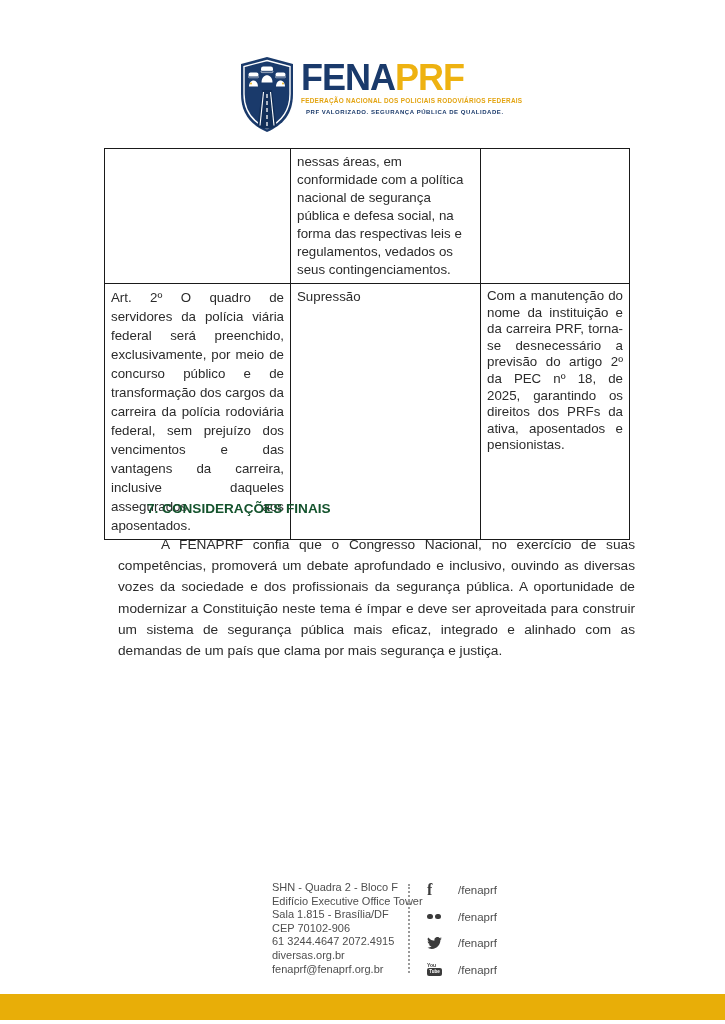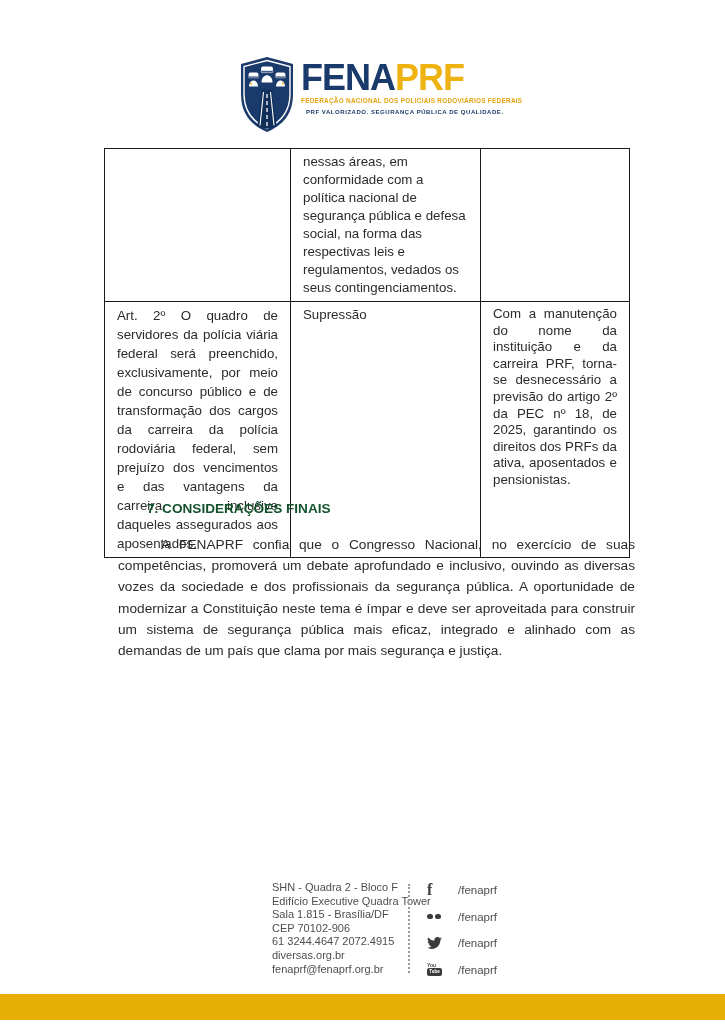--- a/index.html
+++ b/index.html
@@ -29,21 +29,21 @@
     color:#1A3A6B; letter-spacing:0.55px; white-space:nowrap;
   }
 
   
   table.cmp {
     position:absolute; left:104px; top:148px; width:523px;
     border-collapse:collapse; table-layout:fixed;
   }
   table.cmp td {
     border:1.6px solid #1a1a1a; vertical-align:top;
-    padding:4px 12px; font-size:13.3px; color:#2b2b2b;
+    padding:4px 6px; font-size:13.3px; color:#2b2b2b;
   }
   .c1 { width:186px; }
   .c2 { width:190px; }
   .c3 { width:149px; }
   .r1 td { height:127px; }
   .r2 td { height:206px; }
   .aj { text-align:justify; }
   .lh18 { line-height:18px; }
   .lh19 { line-height:19px; }
   .lh16 { line-height:16.6px; }
@@ -144,21 +144,21 @@
       <td class="c3 aj lh16">Com a manutenção do nome da instituição e da carreira PRF, torna-se desnecessário a previsão do artigo 2º da PEC nº 18, de 2025, garantindo os direitos dos PRFs da ativa, aposentados e pensionistas.</td>
     </tr>
   </tbody>
     </table>
 
   <div class="sec-heading">7. CONSIDERAÇÕES FINAIS</div>
   <div class="sec-paragraph">A FENAPRF confia que o Congresso Nacional, no exercício de suas competências, promoverá um debate aprofundado e inclusivo, ouvindo as diversas vozes da sociedade e dos profissionais da segurança pública. A oportunidade de modernizar a Constituição neste tema é ímpar e deve ser aproveitada para construir um sistema de segurança pública mais eficaz, integrado e alinhado com as demandas de um país que clama por mais segurança e justiça.</div>
 
   <div class="addr">
     <div>SHN - Quadra 2 - Bloco F</div>
-    <div>Edifício Executive Quadra Tower</div>
+    <div>Edifício Executive Office Tower</div>
     <div>Sala 1.815 - Brasília/DF</div>
     <div>CEP 70102-906</div>
     <div>61 3244.4647 2072.4915</div>
     <div>diversas.org.br</div>
     <div>fenaprf@fenaprf.org.br</div>
   </div>
 
   <div class="f-divider"></div>
 
   <div class="social">

